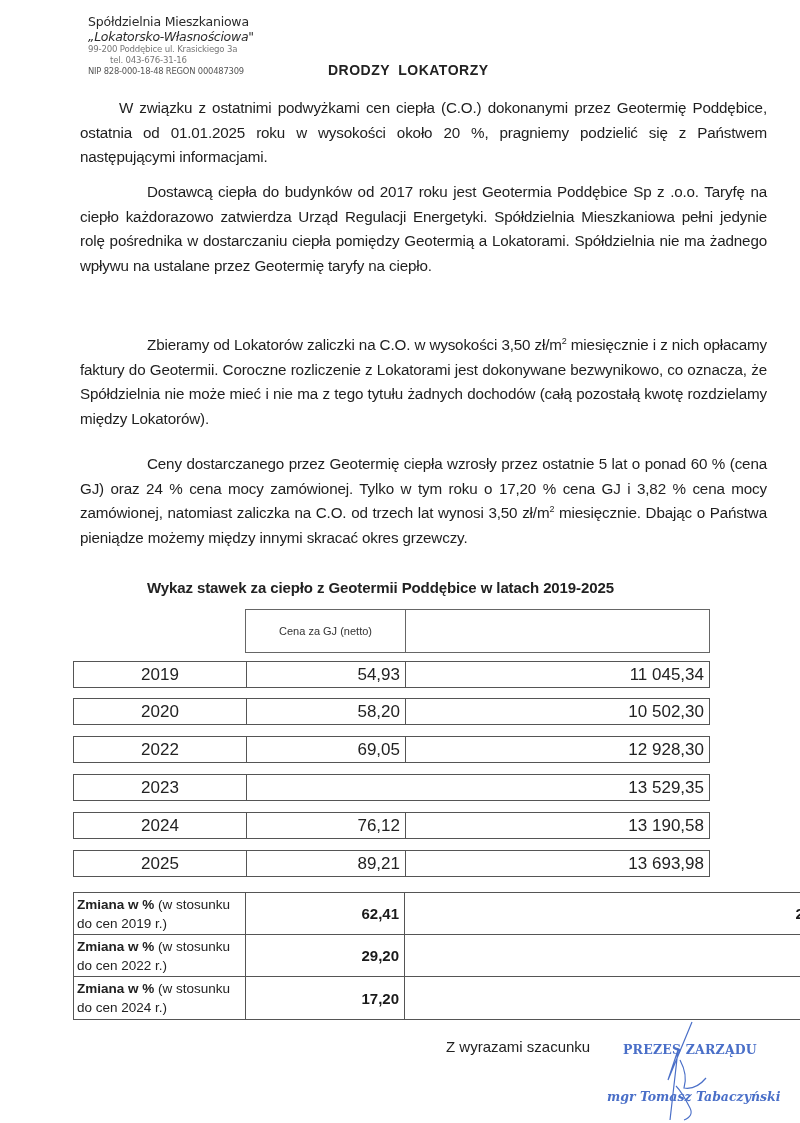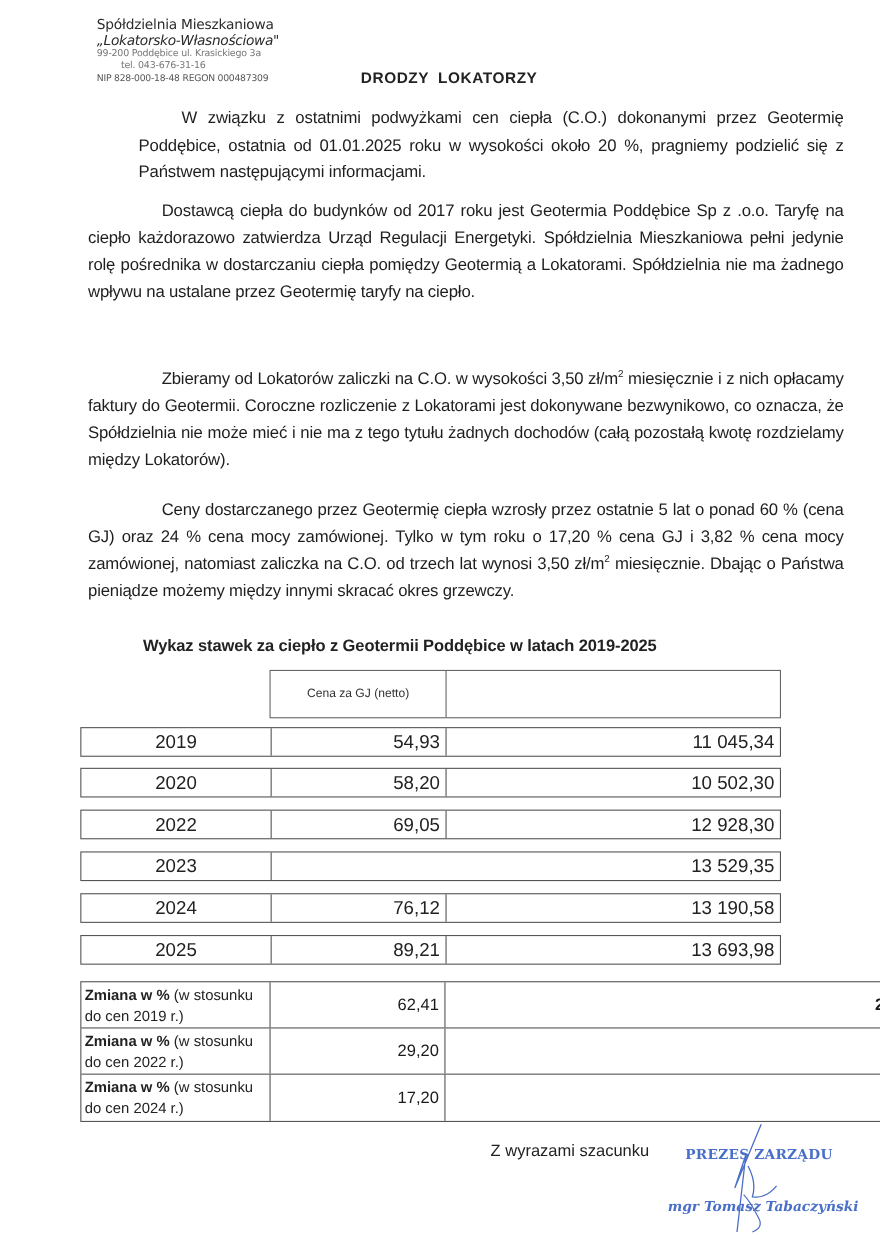--- a/index.html
+++ b/index.html
@@ -21,31 +21,31 @@
       position: absolute; left: 328px; top: 62px;
       font-weight: bold; font-size: 14px; letter-spacing: 0.5px; word-spacing: 4px; color: #222;
     }
     .body-text {
       position: absolute; left: 80px; width: 687px;
       font-size: 15.2px; line-height: 24.5px; text-align: justify; color: #1e1e1e;
       letter-spacing: -0.15px;
     }
     .body-text p { margin: 0; text-indent: 39px; }
     #p1 { top: 96px; }
-    #p1 p { text-indent: 39px; margin-left: 46px; }
+    #p1 p { text-indent: 39px; }
     #p2 { top: 180px; }
     #p2 p { text-indent: 67px; }
     #p3 { top: 333px; }
     #p3 p { text-indent: 67px; }
     #p4 { top: 452px; }
     #p4 p { text-indent: 67px; }
     sup { font-size: 9px; line-height: 0; vertical-align: 6px; }
 
     .table-title {
-      position: absolute; left: 130px; top: 579px;
+      position: absolute; left: 147px; top: 579px;
       font-weight: bold; font-size: 15px; color: #222; letter-spacing: -0.1px;
     }
     .hdr {
       position: absolute; left: 245px; top: 609px; width: 465px; height: 44px;
       border: 1px solid #666; display: flex; box-sizing: border-box;
     }
     .hdr div { display: flex; align-items: center; justify-content: center; font-size: 11px; color: #333; }
     .hdr .h1 { width: 159px; border-right: 1px solid #666; }
     .hdr .h2 { flex: 1; }
 
@@ -59,21 +59,21 @@
     .row .m { flex: 1; display: flex; align-items: center; justify-content: flex-end; padding-right: 5px; box-sizing: border-box; }
 
     .chg {
       position: absolute; left: 73px; top: 892px; width: 766px;
       border: 1px solid #555; box-sizing: border-box;
     }
     .chg-row { display: flex; height: 42px; border-bottom: 1px solid #555; box-sizing: border-box; }
     .chg-row:last-child { border-bottom: none; }
     .chg-row .lab { width: 172px; border-right: 1px solid #555; font-size: 13.5px; line-height: 19px; padding: 2px 3px; box-sizing: border-box; color: #222; }
     .chg-row .lab b { font-weight: bold; }
-    .chg-row .g { width: 159px; border-right: 1px solid #555; display: flex; align-items: center; justify-content: flex-end; padding-right: 5px; box-sizing: border-box; font-weight: normal; font-size: 15px; }
+    .chg-row .g { width: 159px; border-right: 1px solid #555; display: flex; align-items: center; justify-content: flex-end; padding-right: 5px; box-sizing: border-box; font-weight: bold; font-size: 15px; }
     .chg-row .m { flex: 1; display: flex; align-items: center; justify-content: flex-end; padding-right: 5px; box-sizing: border-box; font-weight: bold; font-size: 15px; }
 
     .closing { position: absolute; left: 446px; top: 1038px; font-size: 15px; color: #222; }
     .stamp1 {
       position: absolute; left: 623px; top: 1042px;
       font-family: "DejaVu Serif", serif; font-weight: bold; font-size: 12.5px; color: #4a6fc8; letter-spacing: 0.2px;
     }
     .stamp2 {
       position: absolute; left: 607px; top: 1089px;
       font-family: "DejaVu Serif", serif; font-style: italic; font-weight: bold; font-size: 12.5px; color: #4a6fc8;

